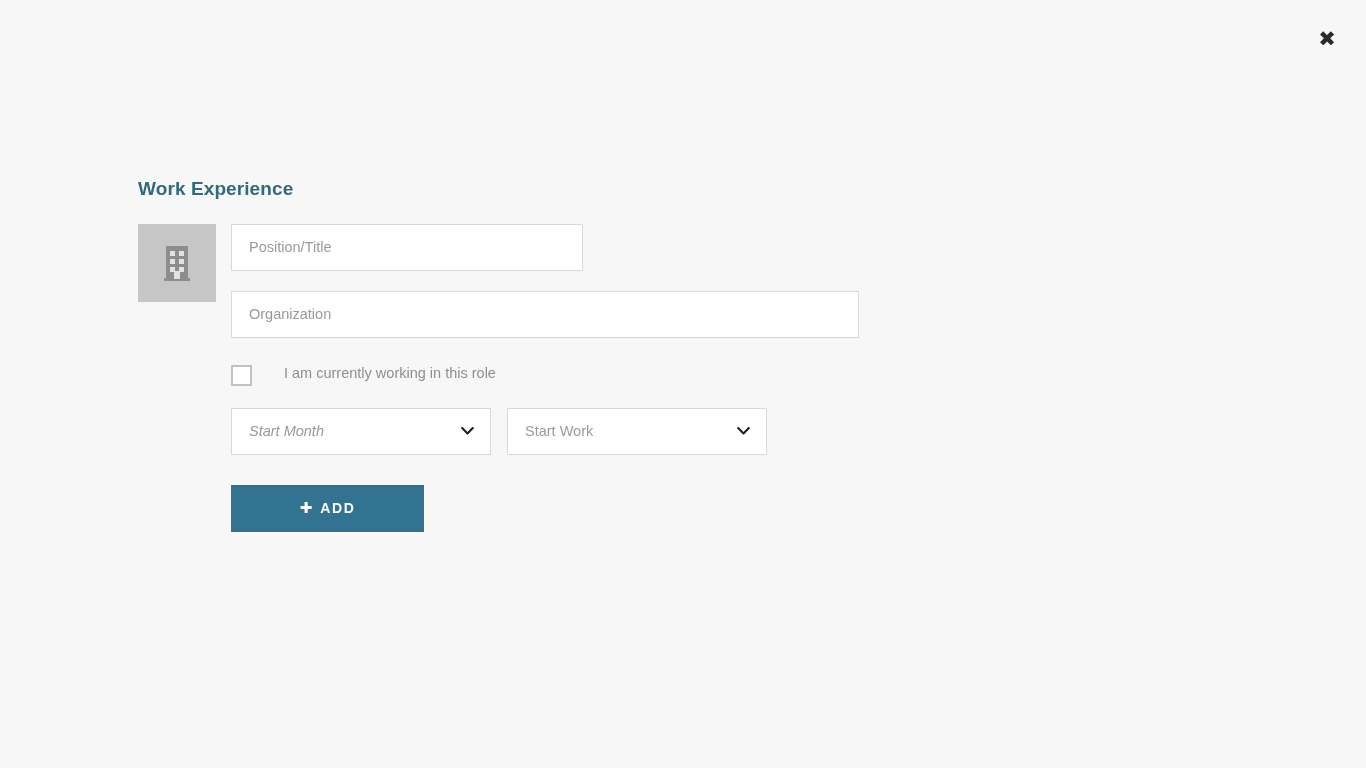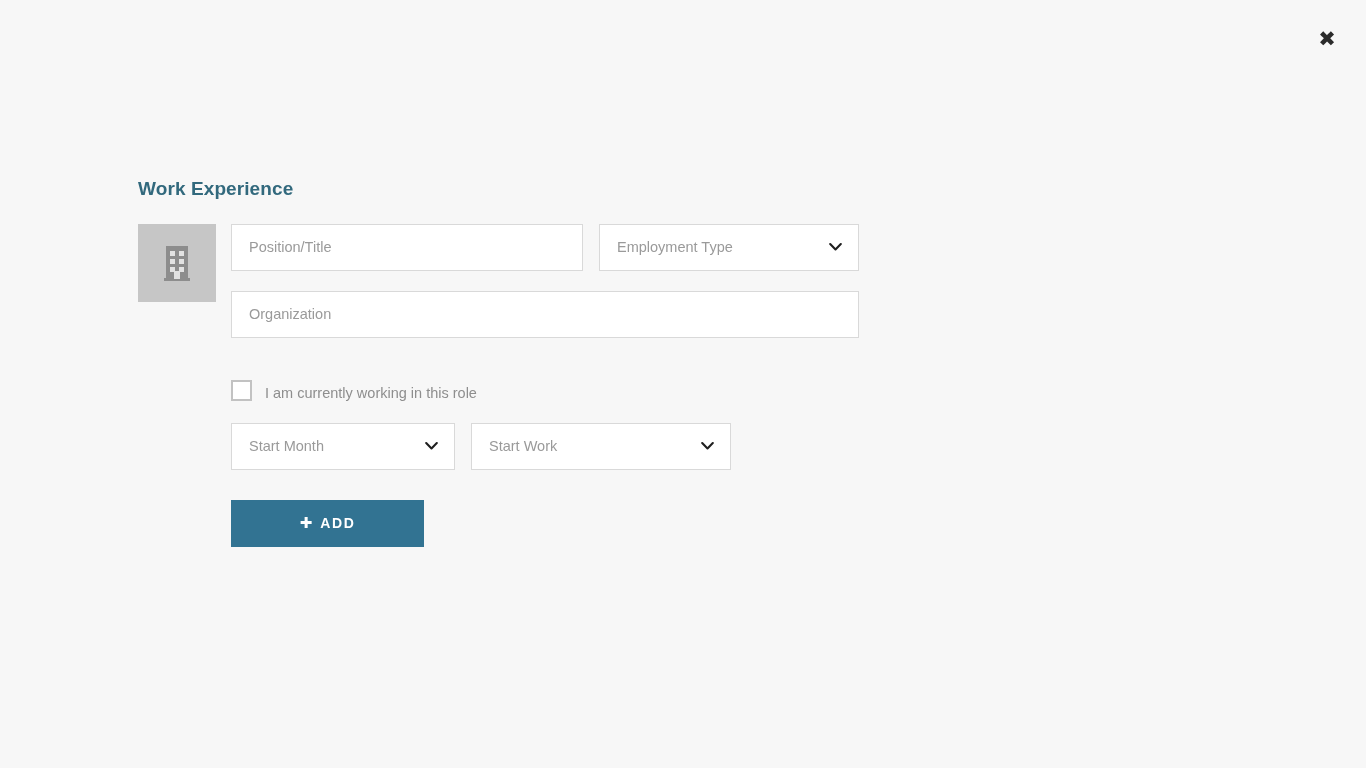--- a/index.html
+++ b/index.html
@@ -113,24 +113,25 @@
     display: flex;
     gap: 16px;
   }
   .pos-field   { width: 352px; }
   .emp-field   { width: 260px; }
   .org-field   { width: 628px; margin-top: 20px; }
 
   
   .check-row {
     display: flex;
-    align-items: flex-end;
-    margin-top: 42px;
+    align-items: flex-start;
+    margin-top: 27px;
     cursor: pointer;
     width: max-content;
+    gap: 19px;
   }
   .checkbox {
     width: 21px;
     height: 21px;
     box-sizing: border-box;
     border: 2px solid #c2c2c2;
     background: #ffffff;
     flex: 0 0 21px;
   }
   .check-label {
@@ -138,21 +139,21 @@
     font-size: 14.5px;
     color: #8e8e8e;
   }
 
   
   .date-row {
     display: flex;
     gap: 16px;
     margin-top: 22px;
   }
-  .month-field { width: 224px; }
+  .month-field { width: 260px; font-style: italic; }
   .year-field  { width: 260px; }
   .date-row.second { margin-top: 17px; }
 
   
   .add-btn {
     margin-top: 30px;
     width: 193px;
     height: 47px;
     background: #327392;
     border: none;
@@ -201,28 +202,20 @@
           <rect x="12" y="27" width="6" height="8" fill="#e2e2e2"></rect>
         </svg>
       </span>
     </div>
 
     <div class="fields">
 
       <div class="row-1">
         <input class="ctl pos-field" type="text" placeholder="Position/Title" style="">
 
-        <div class="ctl select-ctl emp-field">
-          <span>Employment Type</span>
-          <span class="chev">
-            <svg width="13" height="9" viewBox="0 0 13 9">
-                <path d="M1.2 1.6 L6.5 7 L11.8 1.6" stroke="#1f1f1f" stroke-width="2.1" fill="none" stroke-linecap="round" stroke-linejoin="round"></path>
-              </svg>
-          </span>
-        </div>
       </div>
 
       <input class="ctl org-field" type="text" placeholder="Organization" style="">
 
       <div class="check-row">
         <span class="checkbox"></span>
         <span class="check-label">I am currently working in this role</span>
       </div>
 
       <div class="date-row">

